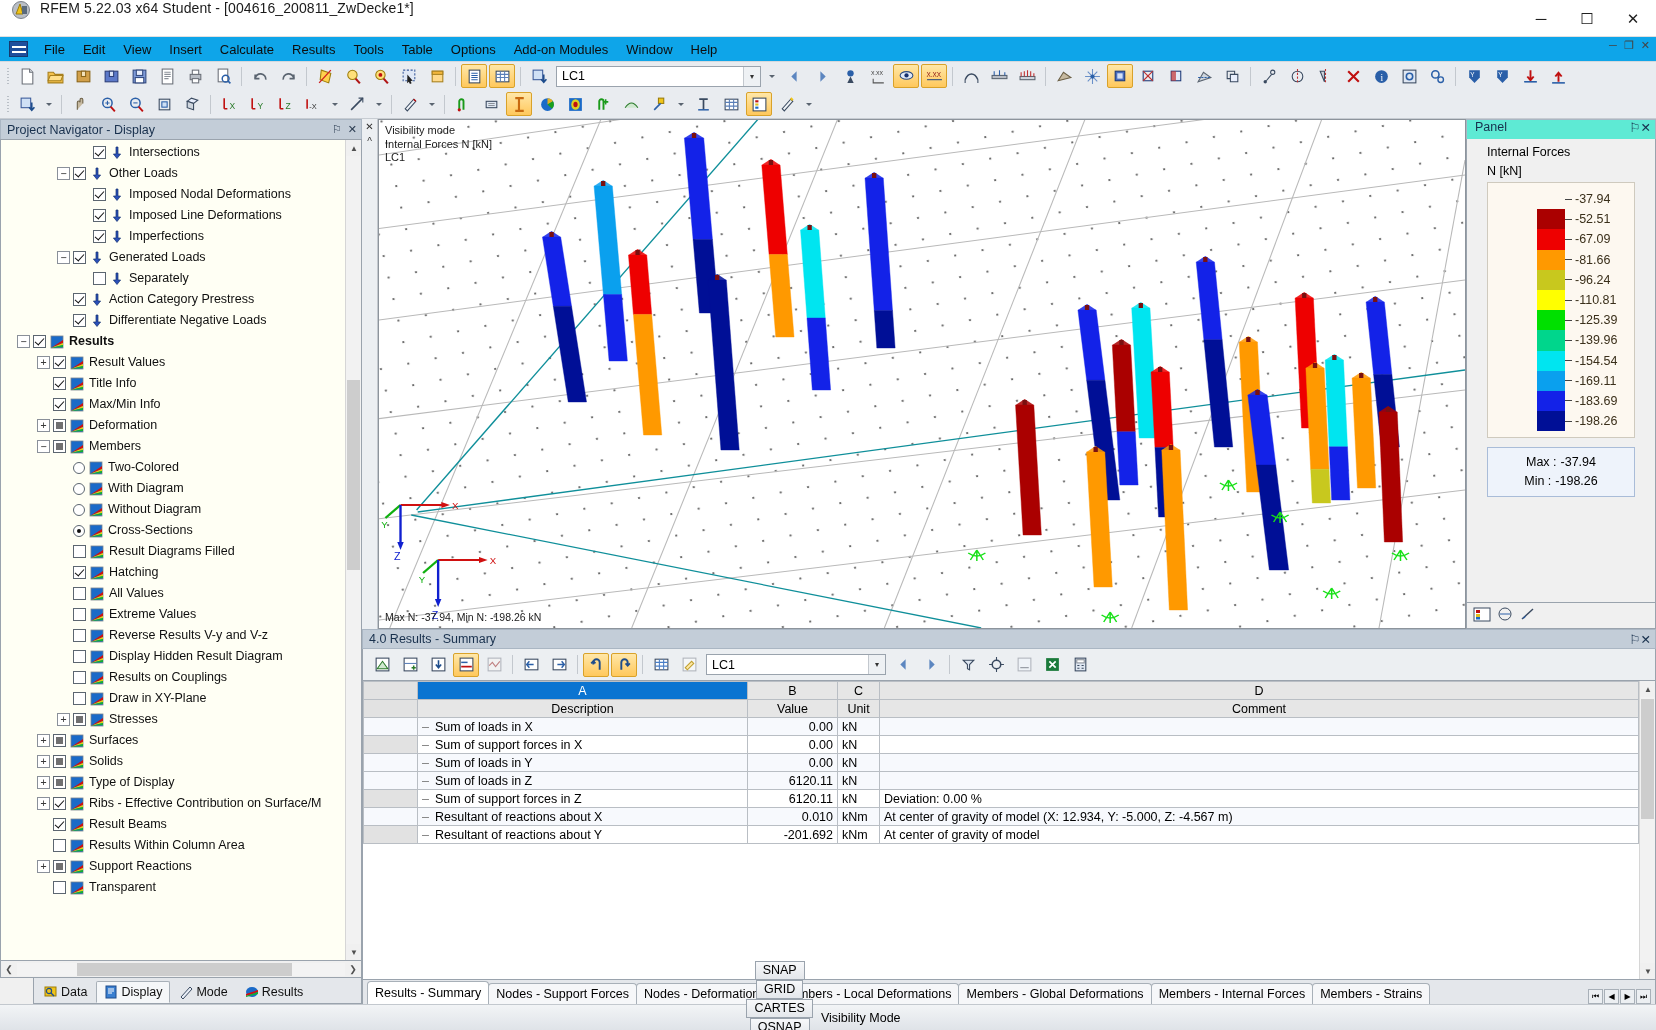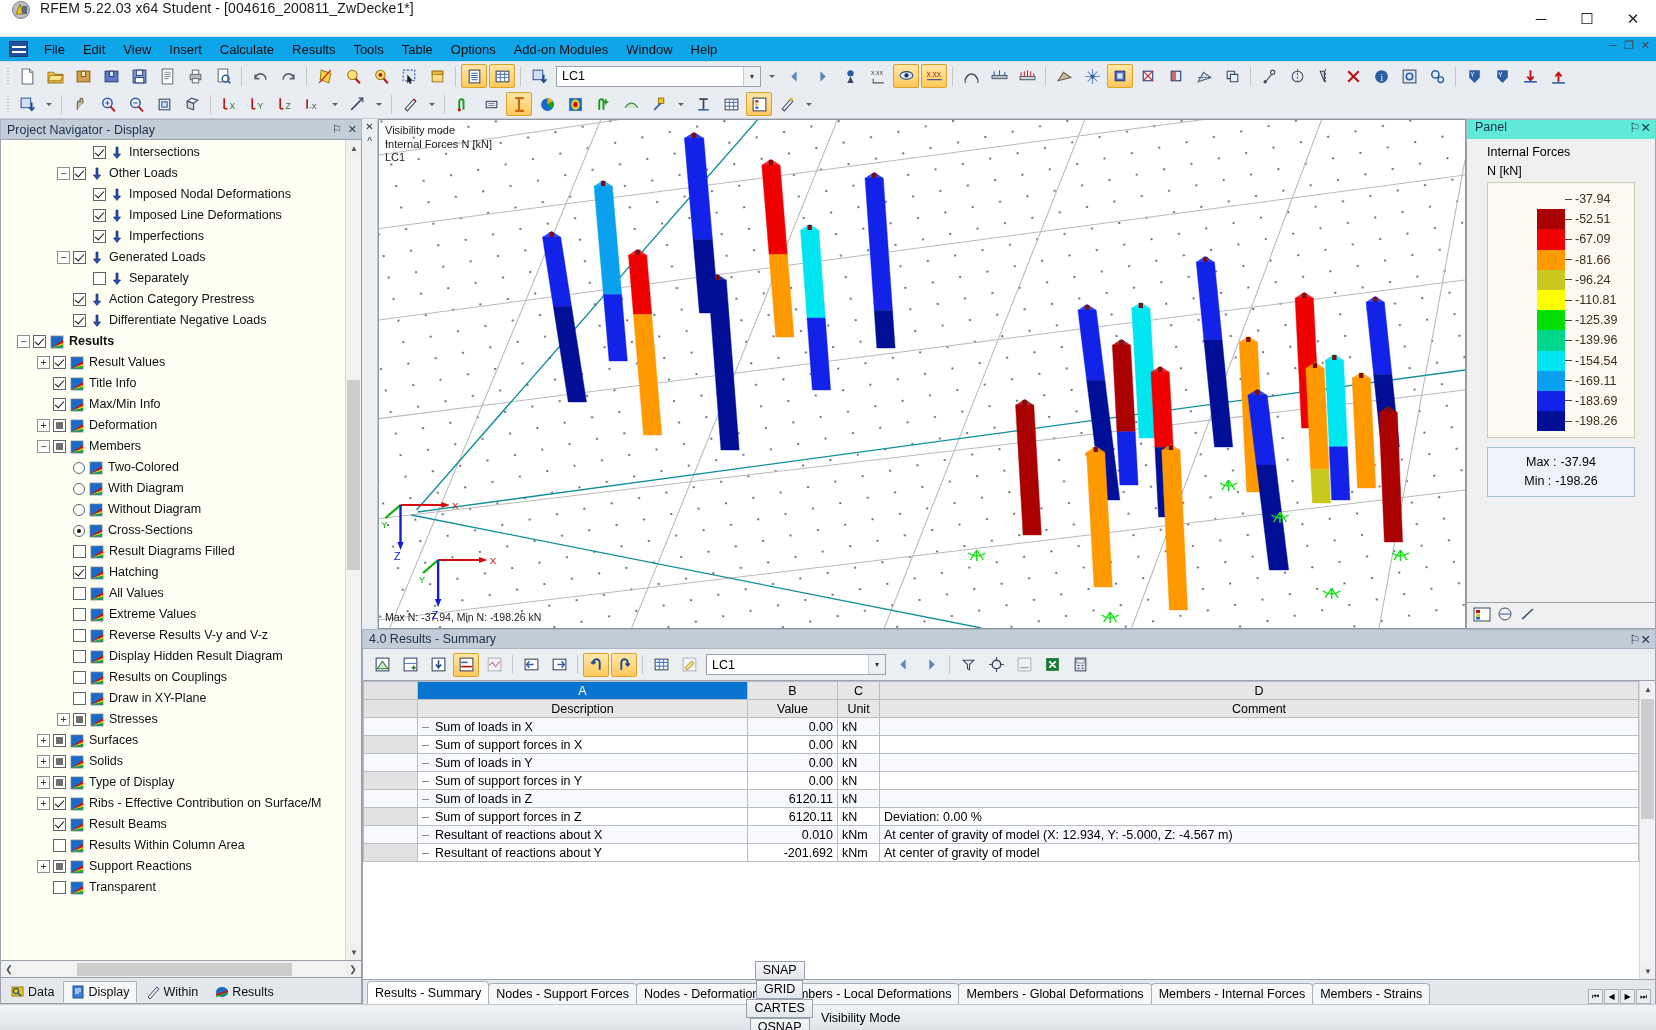--- a/index.html
+++ b/index.html
@@ -128,21 +128,21 @@
   .ts-thumb { position:absolute; left:1px; width:13px; background:#cdcdcd; border-radius:0; }
   .nav-hscroll {
     height: 17px; background: #f0f0f0; display: flex; align-items: center;
     border: 1px solid #9aa3ad; border-top: none;
   }
   .nh-btn { width: 16px; height:15px; display:flex;align-items:center;justify-content:center; font-size:9px;color:#505050;}
   .nh-track { flex:1; height: 13px; background: #f3f3f3; position:relative;}
   .nh-thumb { position:absolute; left:60px; top:0; width: 215px; height:13px; background:#cdcdcd;}
   .nav-tabs {
     height: 26px; background: #e4e7eb; display: flex; align-items: flex-end; padding-left: 2px; gap: 1px;
-    border-left: 1px solid #9aa3ad; border-right: 1px solid #9aa3ad; border-bottom:1px solid #9aa3ad;
+    border-left: 1px solid #9aa3ad; border-right: 1px solid #9aa3ad; border-bottom:1px solid #9aa3ad;margin-left:33px;
   }
   .ntab {
     height: 22px; display: flex; align-items: center; gap: 3px; padding: 0 7px; font-size: 12.5px;
     border: 1px solid transparent; color:#101010;
   }
   .ntab.sel { background: #f5f7f9; border: 1px solid #a8b0b8; border-bottom-color: #f5f7f9; border-radius: 2px 2px 0 0;}
   .ntab .ti { width: 14px; height: 14px; }
 
   
   .center { flex: 1; display: flex; flex-direction: column; min-width: 0; }
@@ -1185,21 +1185,21 @@
             <span class="ti"><svg width="14" height="14" viewBox="0 0 14 14">
                 <rect x="2" y="1" width="10" height="12" fill="#3a7fd0" stroke="#1e4d8c"></rect>
                 <path d="M4 4h6M4 6h6M4 8h4" stroke="#fff"></path>
               </svg></span>
             <span>Display</span>
           </div>
           <div class="ntab">
             <span class="ti"><svg width="14" height="14" viewBox="0 0 14 14">
                 <path d="M2 12L11 2l2 2-9 10z" fill="#e8eef7" stroke="#3a4a60"></path>
               </svg></span>
-            <span>Within</span>
+            <span>Mode</span>
           </div>
           <div class="ntab">
             <span class="ti"><svg width="14" height="14" viewBox="0 0 14 14">
                 <ellipse cx="7" cy="7" rx="6" ry="5" fill="#1a6ac8"></ellipse>
                 <path d="M1 9l12-4 0 2-12 4z" fill="#d01010"></path>
                 <path d="M1 11l12-4 0 2-12 3z" fill="#10b030"></path>
               </svg></span>
             <span>Results</span>
           </div>
         </div>
@@ -1665,27 +1665,20 @@
                     <td>kN</td>
                     <td></td>
                   </tr>
                   <tr class="alt">
                     <td class="row-head"></td>
                     <td><span style="color:#777;margin-right:6px;">–</span><span class="d">Sum of loads in Y</span></td>
                     <td class="num">0.00</td>
                     <td>kN</td>
                     <td></td>
                   </tr>
-                  <tr>
-                    <td class="row-head"></td>
-                    <td><span style="color:#777;margin-right:6px;">–</span><span class="d">Sum of support forces in Y</span></td>
-                    <td class="num">0.00</td>
-                    <td>kN</td>
-                    <td></td>
-                  </tr>
                   <tr class="alt">
                     <td class="row-head"></td>
                     <td><span style="color:#777;margin-right:6px;">–</span><span class="d">Sum of loads in Z</span></td>
                     <td class="num">6120.11</td>
                     <td>kN</td>
                     <td></td>
                   </tr>
                   <tr>
                     <td class="row-head"></td>
                     <td><span style="color:#777;margin-right:6px;">–</span><span class="d">Sum of support forces in Z</span></td>

